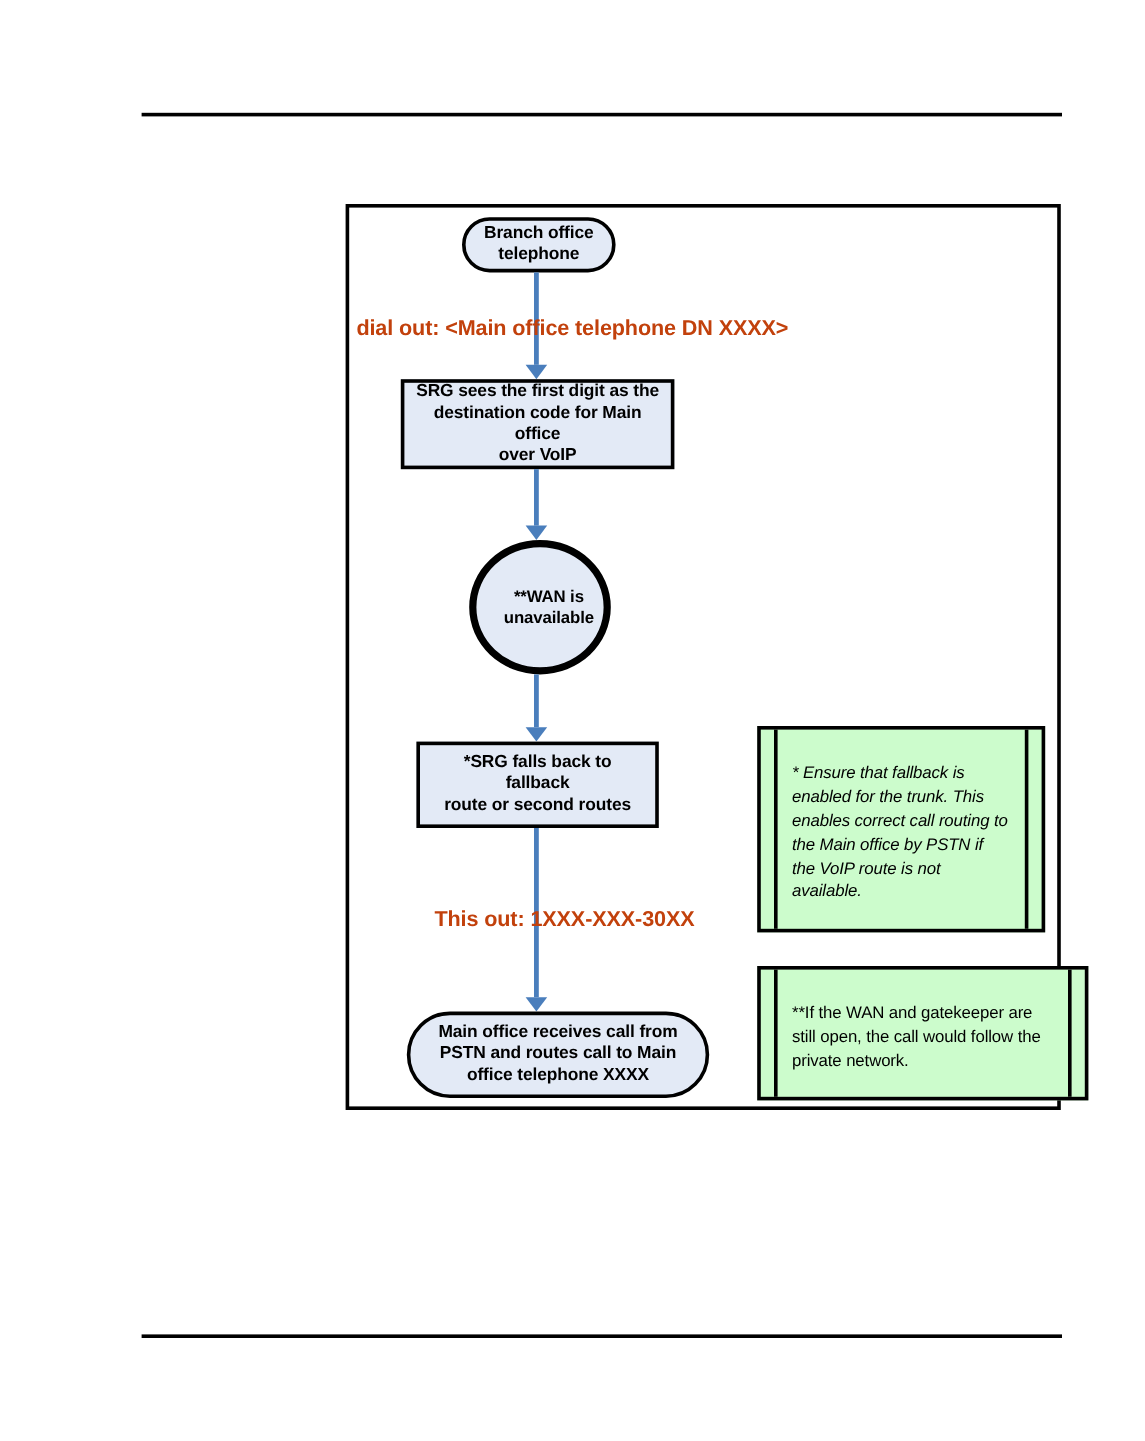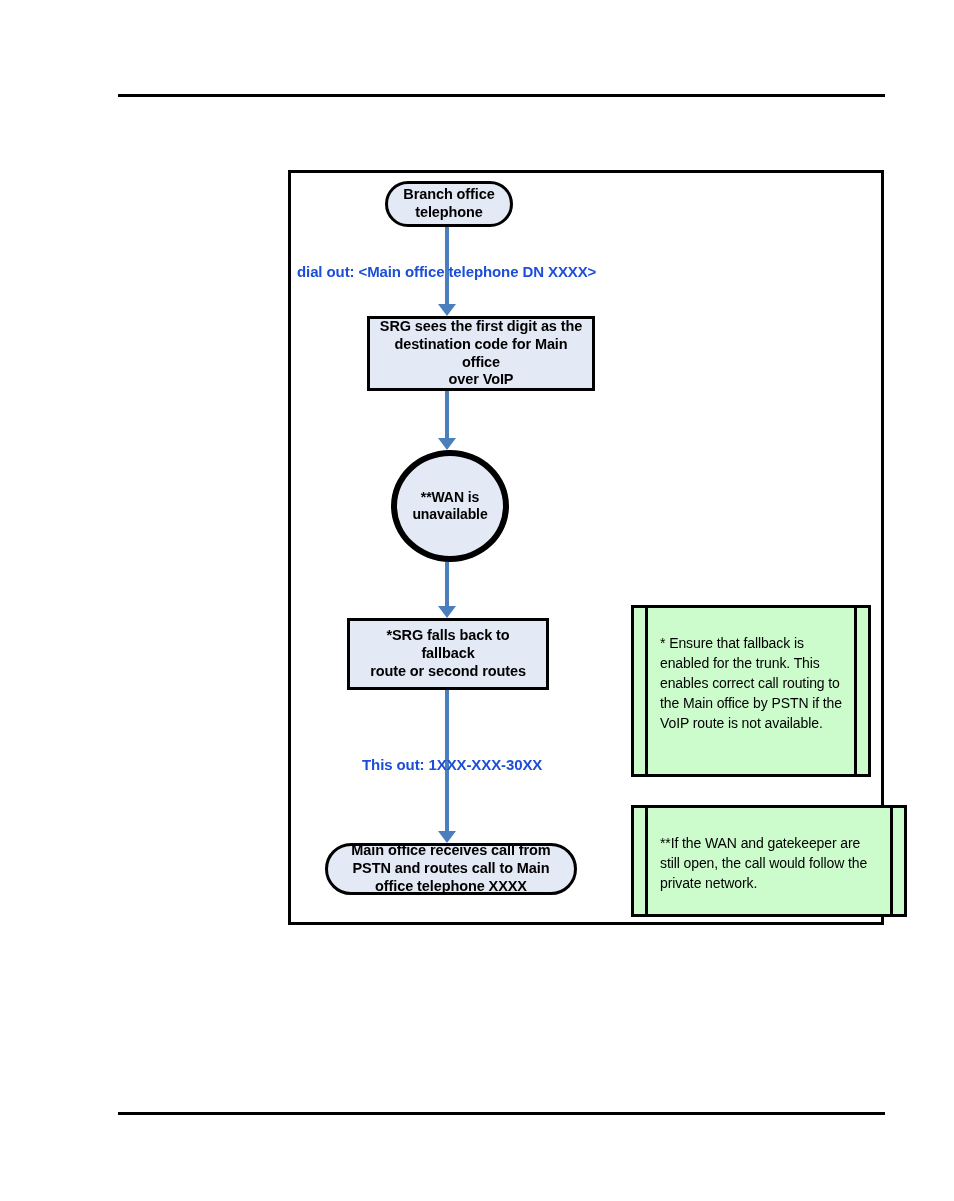--- a/index.html
+++ b/index.html
@@ -56,42 +56,43 @@
     letter-spacing: -0.1px;
   }
   .node .label { padding: 0 8px; white-space: pre-line; }
 
   
   .terminal-start {
     left: 94px; top: 8px; width: 128px; height: 46px;
     border-radius: 23px;
   }
   .terminal-end {
-    left: 34px; top: 670px; width: 252px; height: 52px;
+    left: 48px; top: 670px; width: 252px; height: 72px;
     border-radius: 36px;
   }
 
   
-  .process-1 { left: 43px; top: 143px; width: 228px; height: 75px; margin-left: 33px; }
+  .process-1 { left: 43px; top: 143px; width: 228px; height: 75px; }
   .process-2 { left: 56px; top: 445px; width: 202px; height: 72px; }
 
   
   .decision-circle {
     left: 100px; top: 277px; width: 118px; height: 112px;
     border: 6px solid #000000;
     border-radius: 50%;
     font-size: 14px;
+    justify-content: flex-end;
   }
 
   
   .edge-label {
     position: absolute;
     font-weight: bold;
-    font-size: 15px;
-    color: #1d4ed8;
+    font-size: 18px;
+    color: #c2410c;
     white-space: nowrap;
     letter-spacing: -0.1px;
   }
   .edge-label-1 { left: 6px; top: 90px; }
   .edge-label-2 { left: 71px; top: 583px; }
 
   
   .connector {
     position: absolute;
     width: 18px;
@@ -148,21 +149,21 @@
   .note .note-text {
     position: absolute;
     left: 26px;
     right: 26px;
     font-size: 14px;
     line-height: 1.42;
     color: #000000;
     letter-spacing: -0.1px;
   }
 
-  .note-1 { left: 340px; top: 432px; width: 240px; height: 172px; }
+  .note-1 { left: 340px; top: 432px; width: 240px; height: 172px; font-style: italic; }
   .note-1 .note-text { top: 26px; }
 
   .note-2 { left: 340px; top: 632px; width: 276px; height: 112px; }
   .note-2 .note-text { top: 26px; }
 
 </style>
 </head>
 <body>
 
 <div class="page">

